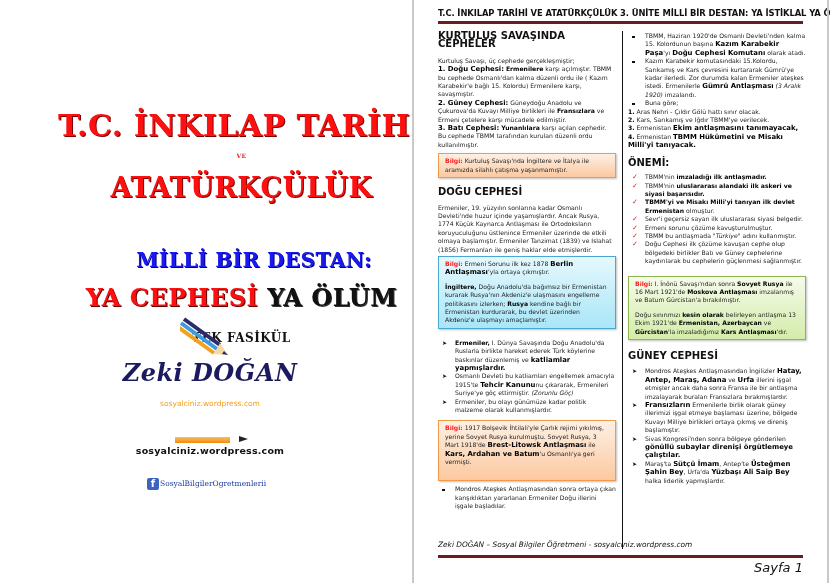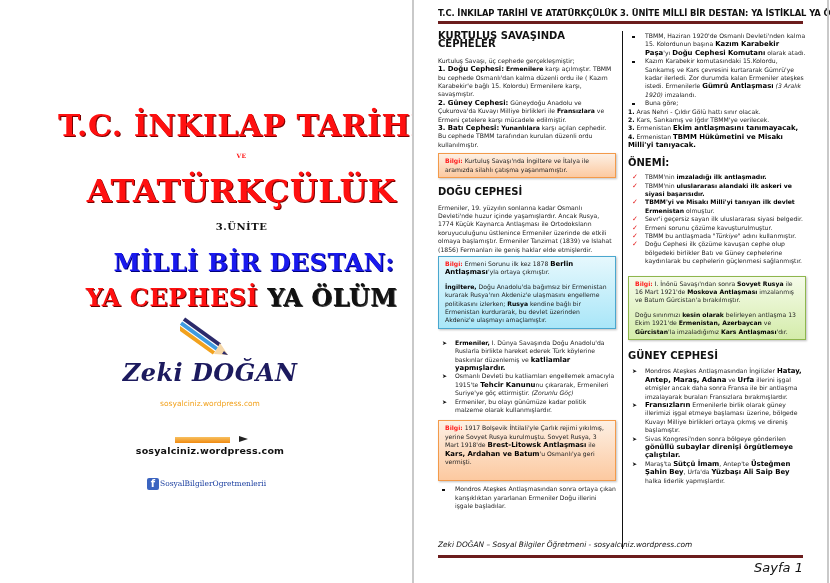--- a/index.html
+++ b/index.html
@@ -12,23 +12,23 @@
   .page-right { position: absolute; left: 414px; top: 0; width: 413px; height: 583px; background: #fff; }
   .page-sep-r { position: absolute; left: 827px; top: 0; width: 2px; height: 583px; background: #c9c9c9; }
 
   
   .cover-line { position: absolute; left: 0; width: 483px; text-align: center; font-family: "DejaVu Serif", serif; font-weight: bold; letter-spacing: 0.5px; margin-top: 48px; }
   .red { color: #ff1010; }
   .blue { color: #1a1aee; }
   .black { color: #111; }
   .t1 { top: 60px; font-size: 30px; text-shadow: 1px 1px 0 #7a0000; }
   .t-ve { top: 104px; font-size: 6px; }
-  .t2 { top: 124px; font-size: 32px; text-shadow: 1px 1px 0 #7a0000; }
+  .t2 { top: 124px; font-size: 27px; text-shadow: 1px 1px 0 #7a0000; }
   .t-unit { top: 173px; font-size: 10px; }
-  .t3 { top: 200px; font-size: 24px; text-shadow: 1px 1px 0 #00007a; padding-left: 25px; }
+  .t3 { top: 200px; font-size: 20px; text-shadow: 1px 1px 0 #00007a; padding-left: 25px; }
   .t4 { top: 235px; font-size: 24px; text-shadow: 1px 1px 0 #600; }
   .t-fas { top: 283px; font-size: 12px; }
 
   .logo { position: absolute; left: 120px; top: 312px; width: 180px; height: 90px; }
   .pencil { position: absolute; left: 60px; top: 5px; width: 60px; height: 40px; }
   .logo-name { position: absolute; left: 0; top: 48px; width: 180px; text-align: center; font-family: "DejaVu Serif", serif; font-style: italic; font-weight: bold; font-size: 24px; color: #1c1a5e; letter-spacing: 0.5px; line-height: 26px; }
   .logo-sub { position: absolute; left: 0; top: 74px; width: 180px; text-align: center; font-size: 11.5px; color: #3a8fd3; line-height: 13px; }
   .logo-url { position: absolute; left: 0; top: 87px; width: 180px; text-align: center; font-size: 7.5px; color: #f2a21e; line-height: 9px; }
 
   .site-bar { position: absolute; left: 175px; top: 437px; width: 55px; height: 6px; background: linear-gradient(#f7c060, #f08a10); }
@@ -69,26 +69,26 @@
   .ftr-left { position: absolute; left: 24px; top: 540px; font-style: italic; font-size: 7.4px; color: #111; }
   .ftr-right { position: absolute; left: 340px; top: 560px; width: 49px; text-align: center; font-style: italic; font-size: 13px; color: #111; }
 </style>
 </head>
 <body>
 
 <div class="page-left">
   <div class="cover-line t1 red">T.C. İNKILAP TARİHİ</div>
   <div class="cover-line t-ve red">VE</div>
   <div class="cover-line t2 red">ATATÜRKÇÜLÜK</div>
-  <div class="cover-line t-unit black">3.ÜNİTE</div>
   <div class="cover-line t3 blue">MİLLİ BİR DESTAN:</div>
   <div class="cover-line t4">
     <span class="red">YA CEPHESİ</span>
     <span class="black" style="text-shadow:1px 1px 0 #333;">YA ÖLÜM</span>
   </div>
+  <div class="cover-line t-fas black">TEK FASİKÜL</div>
 
   <div class="logo">
     <svg class="pencil" viewBox="0 0 60 40">
       <line x1="4" y1="2" x2="40" y2="28" stroke="#2b2a6b" stroke-width="4"></line>
       <line x1="1" y1="6" x2="37" y2="32" stroke="#3f9be0" stroke-width="4"></line>
       <line x1="-2" y1="10" x2="34" y2="36" stroke="#f2a21e" stroke-width="4"></line>
       <polygon points="40,26 34,37 48,38" fill="#f5d7a8"></polygon>
       <polygon points="44,34 42,37 48,38" fill="#2b2a6b"></polygon>
     </svg>
     <div class="logo-name">Zeki DOĞAN</div>

